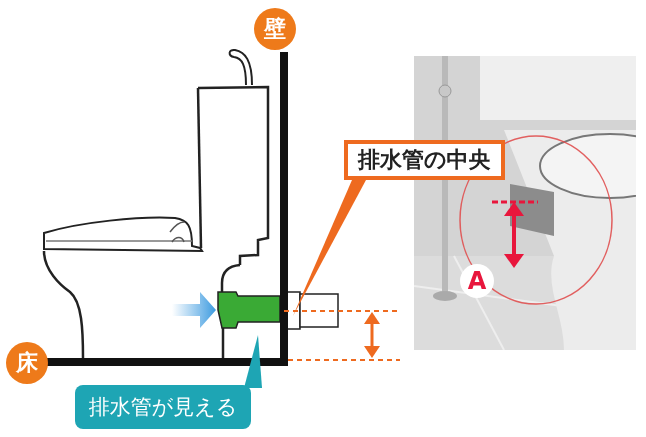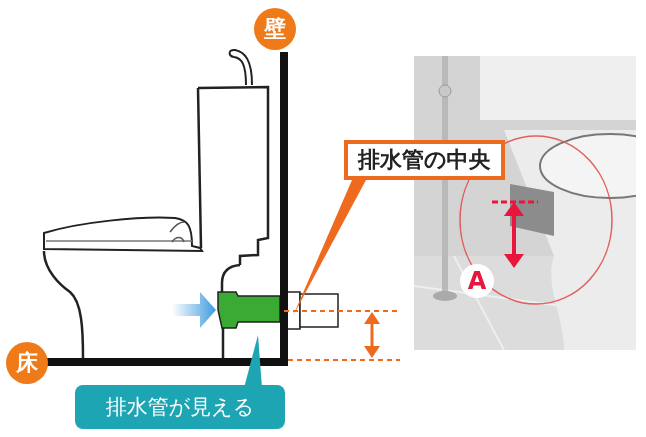--- a/index.html
+++ b/index.html
@@ -10,21 +10,21 @@
       background: #ee7a1a; color: #fff; font-weight: bold; font-size: 22px;
       display: flex; align-items: center; justify-content: center; line-height: 1;
     }
     .callout-center {
       position: absolute; left: 344px; top: 140px; height: 40px; padding: 4px 10px;
       border: 4px solid #ee6a1f; background: #ffffff; color: #222;
       font-size: 22px; font-weight: bold; display: flex; align-items: center;
       white-space: nowrap; box-sizing: border-box;
     }
     .callout-visible {
-      position: absolute; left: 75px; top: 385px; width: 210px; height: 44px;
+      position: absolute; left: 75px; top: 385px; width: 176px; height: 44px;
       background: #1ea5b4; color: #fff; border-radius: 8px; font-size: 21px;
       display: flex; align-items: center; justify-content: center; white-space: nowrap;
     }
     .photo {
       position: absolute; left: 414px; top: 56px; width: 222px; height: 294px;
       background: linear-gradient(180deg, #d9d9d9 0%, #cfcfcf 40%, #c4c4c4 70%, #dadada 100%);
       overflow: hidden;
     }
     .a-badge {
       position: absolute; left: 460px; top: 264px; width: 34px; height: 34px; border-radius: 50%;

